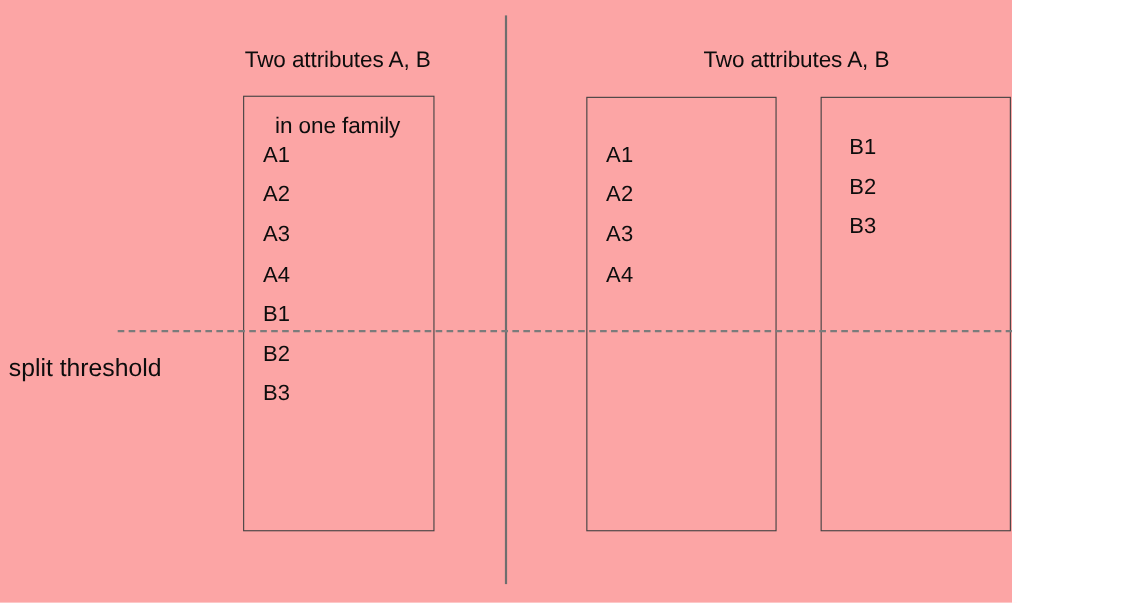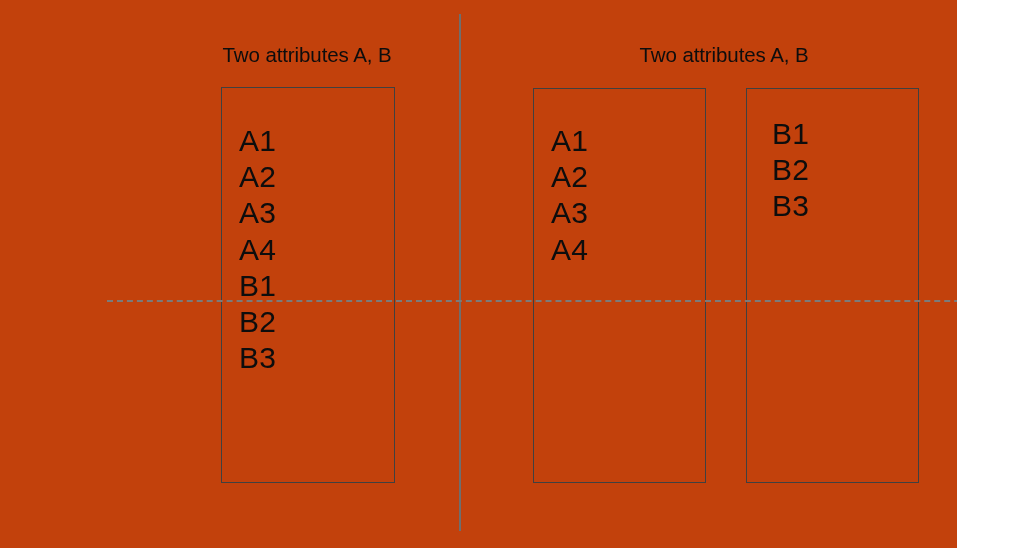--- a/index.html
+++ b/index.html
@@ -9,22 +9,21 @@
   }
   body {
     font-family: "Liberation Sans", sans-serif;
     color: #0d0d0d;
   }
   #canvas {
     position: relative;
     width: 920px;
     height: 548px;
     overflow: hidden;
-    background: #c2410c;
-    padding-left: 37px;
+    background: #fca5a5;
   }
   .panel-title {
     position: absolute;
     text-align: center;
     font-size: 20.5px;
     line-height: 30px;
     color: #0d0d0d;
     white-space: pre-line;
     letter-spacing: -0.1px;
   }
@@ -32,21 +31,21 @@
     display: block;
   }
   .attr-box {
     position: absolute;
     box-sizing: border-box;
     border: 1.6px solid #404040;
     background: transparent;
   }
   .attr-list {
     position: absolute;
-    font-size: 30px;
+    font-size: 20px;
     line-height: 36.2px;
     color: #0d0d0d;
     letter-spacing: 0.2px;
   }
   .attr-item {
     display: block;
     height: 36.2px;
   }
   .divider-vertical {
     position: absolute;
@@ -66,20 +65,21 @@
     white-space: nowrap;
   }
 </style>
 </head>
 <body>
 
 <div id="canvas">
 
   <div class="panel-title" style="left:181px; top:10px; width:252px;">
     <span class="title-line">Two attributes A, B</span>
+    <span class="title-line">in one family</span>
   </div>
 
   <div class="attr-box" style="left:221px; top:87px; width:174px; height:396px;"></div>
 
   <div class="attr-list" style="left:239px; top:123px;">
     <span class="attr-item">A1</span>
     <span class="attr-item">A2</span>
     <span class="attr-item">A3</span>
     <span class="attr-item">A4</span>
     <span class="attr-item">B1</span>
@@ -105,14 +105,15 @@
   <div class="attr-box" style="left:746px; top:88px; width:173px; height:395px;"></div>
 
   <div class="attr-list" style="left:772px; top:116px;">
     <span class="attr-item">B1</span>
     <span class="attr-item">B2</span>
     <span class="attr-item">B3</span>
   </div>
 
   <div class="threshold-line" style="left:107px; top:300px; width:903px;"></div>
 
+  <div class="threshold-label" style="left:8px; top:321px;">split threshold</div>
 
 </div>
 
 </body></html>

